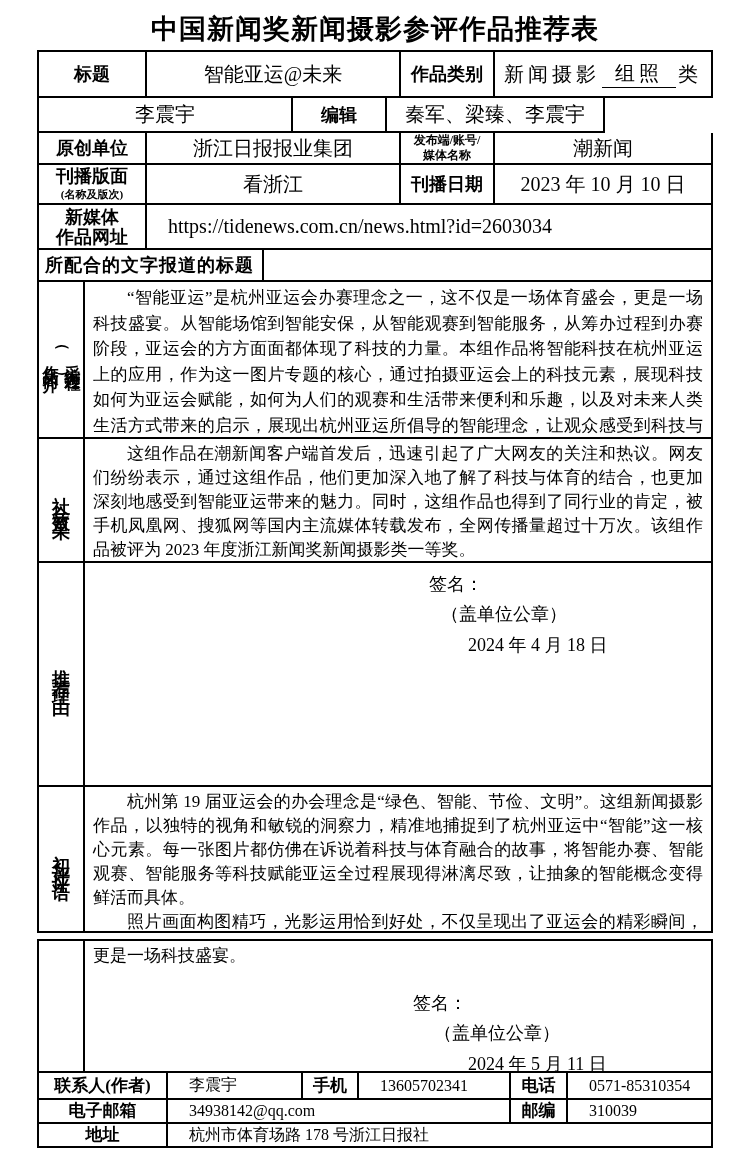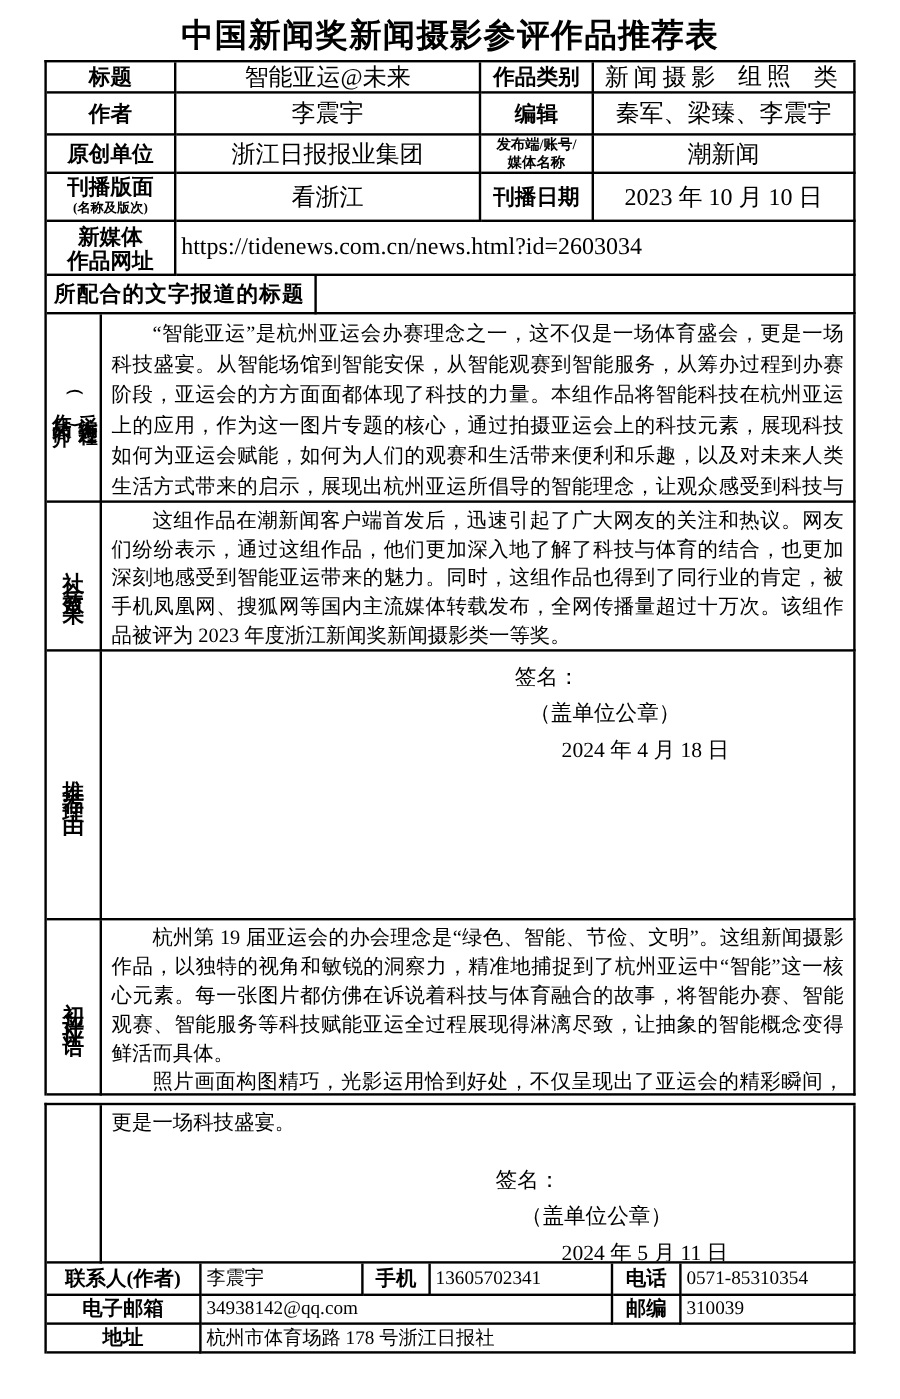--- a/index.html
+++ b/index.html
@@ -29,27 +29,27 @@
     overflow:hidden; height:100%;
   }
   .lbl {
     display:flex; flex-direction:column; align-items:center; justify-content:center;
     font-weight:bold; text-align:center; font-size:18px; line-height:20px;
   }
   .val {
     display:flex; align-items:center; justify-content:center;
     font-size:20px; text-align:center;
   }
-  .val.left { justify-content:flex-start; text-align:left; padding-left:4px; }
+  .val.left { justify-content:flex-start; text-align:left; padding-left:21px; }
   .w108{width:108px}.w254{width:254px}.w94{width:94px}.w218{width:218px}
   .w566{width:566px}.w225{width:225px}.w449{width:449px}
   .w46{width:46px}.w628{width:628px}
   .w129{width:129px}.w135{width:135px}.w56{width:56px}.w152{width:152px}.w57{width:57px}.w145{width:145px}
   .w343{width:343px}.w545{width:545px}
-  .h31{height:26px}.h35{height:35px}.h32{height:32px}.h40{height:40px}.h45{height:45px}
+  .h31{height:46px}.h35{height:35px}.h32{height:32px}.h40{height:40px}.h45{height:45px}
   .h157{height:157px}.h124{height:124px}.h224{height:224px}.h146{height:146px}
   .h132{height:132px}.h27{height:27px}.h24{height:24px}
   .small-lbl { font-size:12px; line-height:15px; }
   .mid-lbl2 { font-size:11px; line-height:17px; font-weight:bold; }
   .cat-cell { letter-spacing:4px; }
   .ul-seg {
     display:inline-block; border-bottom:1.5px solid #000;
     padding:0 13px; margin:0 2px; letter-spacing:4px;
   }
   .report-title-lbl {
@@ -98,21 +98,20 @@
       <div class="cell val w254">智能亚运@未来</div>
       <div class="cell lbl w94">作品类别</div>
       <div class="cell val w218 cat-cell">
         <span>新闻摄影</span>
           <span class="ul-seg">组照</span>
           <span>类</span>
       </div>
     </div>
 
     <div class="row h35">
-      <div class="cell lbl w108">作者</div>
       <div class="cell val w254">李震宇</div>
       <div class="cell lbl w94">编辑</div>
       <div class="cell val w218">秦军、梁臻、李震宇</div>
     </div>
 
     <div class="row h32">
       <div class="cell lbl w108">原创单位</div>
       <div class="cell val w254">浙江日报报业集团</div>
       <div class="cell lbl w94 small-lbl">
         <div>发布端/账号/</div>

